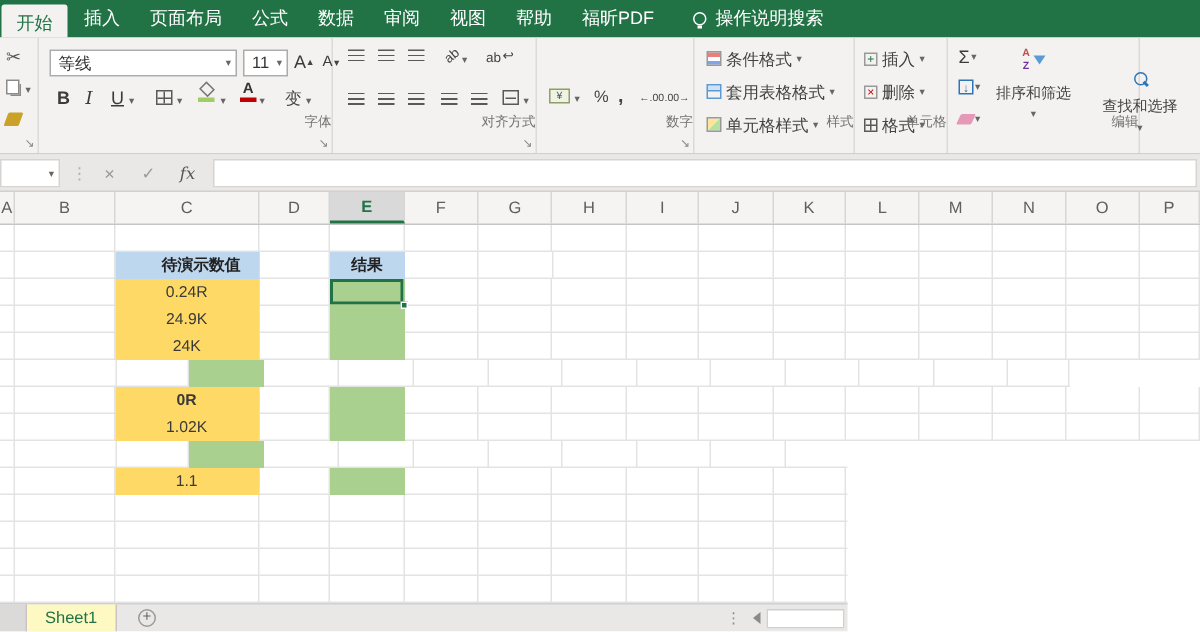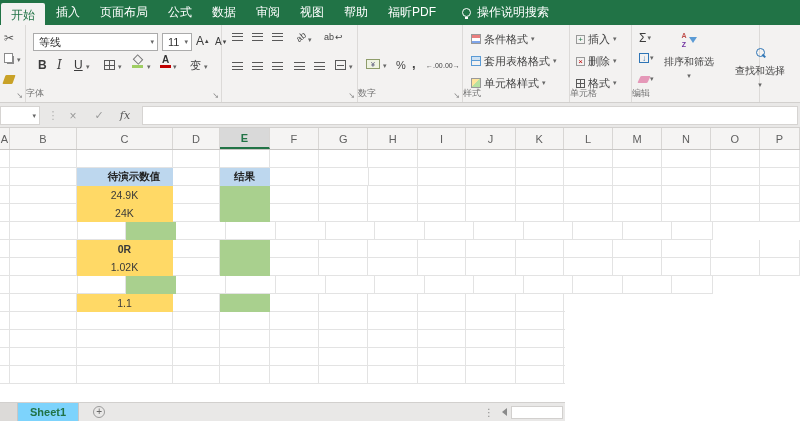--- a/index.html
+++ b/index.html
@@ -14,21 +14,21 @@
   .tab.active { background:#f3f2f1; color:#217346; border-radius:2px 2px 0 0;
     padding:4px 10px; margin-top:3px; height:22px; }
   .tellme { display:flex; align-items:center; margin-left:16px; gap:6px; }
   .bulb { width:9px; height:9px; border:1px solid #fff; border-radius:50%; position:relative; display:inline-block; }
   .bulb::after { content:""; position:absolute; left:2px; bottom:-3px; width:3px; height:2px; background:#fff; }
 
   
   .ribbon { position:absolute; left:0; top:25px; width:800px; height:78px;
     background:#f3f2f1; border-bottom:1px solid #d2d0ce; font-size:11px; color:#444; }
   .grp { position:absolute; top:0; bottom:0; border-right:1px solid #dcdad8; }
-  .grp-label { position:absolute; bottom:2px; left:0; right:0; text-align:left;
+  .grp-label { position:absolute; bottom:14px; left:0; right:0; text-align:right;
     font-size:9px; color:#737373; }
   .dlg { position:absolute; right:2px; bottom:2px; font-size:8px; color:#8a8a8a; line-height:8px; }
   .r1 { position:absolute; top:8px; } .r2 { position:absolute; top:33px; }
   .selbox { background:#fff; border:1px solid #ababab; height:18px; display:flex;
     align-items:center; padding:0 3px 0 5px; font-size:11px; color:#333; }
   .selbox .caret { margin-left:auto; }
   .caret { font-size:7px; color:#666; }
   .btn { display:inline-flex; align-items:center; gap:1px; color:#3b3b3b; cursor:default; }
   .bars { width:11px; height:8px; display:inline-block;
     background:repeating-linear-gradient(to bottom,#595959 0 1px,transparent 1px 3.5px); }
@@ -79,21 +79,21 @@
 
   
   .blank { position:absolute; left:565px; top:294px; width:235px; height:127px; background:#fff; z-index:5; }
   .watermark { position:absolute; left:558px; top:328px; z-index:6; font-size:46px; letter-spacing:6px;
     color:#e7e7e7; white-space:nowrap; }
 
   
   .tabbar { position:absolute; left:0; top:402px; width:565px; height:19px; background:#e9e8e7;
     border-top:1px solid #d2d0ce; display:flex; align-items:center; font-size:11px; z-index:7; }
   .tab-corner { width:18px; height:100%; background:#dcdad8; border-right:1px solid #c8c6c4; }
-  .sheettab { background:#7dd3fc; color:#217346; font-weight:bold; height:100%; display:flex;
+  .sheettab { background:#fef9c3; color:#217346; font-weight:normal; height:100%; display:flex;
     align-items:center; padding:0 12px; border-right:1px solid #c8c6c4; }
   .addsheet { width:12px; height:12px; border:1px solid #9a9a9a; border-radius:50%; color:#666;
     display:flex; align-items:center; justify-content:center; font-size:10px; line-height:10px; margin-left:14px; }
   .hscroll-dots { margin-left:auto; color:#8a8a8a; font-size:10px; }
   .hscroll-left { width:0; height:0; border-top:4px solid transparent; border-bottom:4px solid transparent;
     border-right:5px solid #8a8a8a; margin:0 4px 0 8px; }
   .hscroll-track { width:52px; height:13px; background:#fff; border:1px solid #d2d0ce; margin-right:2px; }
 </style>
 </head>
 <body>
@@ -167,20 +167,21 @@
       <span class="r1 btn" style="left:102px;top:7px;font-size:9px;color:#444;"><span>ab</span>↩</span>
 
       <span class="bars r2" style="left:10px;top:37px;"></span>
       <span class="bars r2" style="left:30px;top:37px;"></span>
       <span class="bars r2" style="left:50px;top:37px;"></span>
       <span class="bars r2" style="left:72px;top:37px;"></span>
       <span class="bars r2" style="left:92px;top:37px;"></span>
       <span class="r2 ic-merge" style="left:113px;top:35px;"></span>
       <span class="r2 caret" style="left:127px;top:38px;">▾</span>
 
+      <div class="grp-label">对齐方式</div>
       <span class="dlg">↘</span>
     </div>
 
     <div class="grp" style="left:358px;width:105px;">
       <span class="r2" style="left:8px;top:34px;width:14px;height:10px;border:1px solid #8f9d6b;background:#eef3e2;font-size:7px;color:#557;display:inline-flex;align-items:center;justify-content:center;">¥</span>
       <span class="r2 caret" style="left:25px;top:37px;">▾</span>
       <span class="r2" style="left:38px;top:34px;font-size:11px;color:#444;">%</span>
       <span class="r2" style="left:54px;top:31px;font-size:13px;font-weight:bold;color:#444;">,</span>
       <span class="r2 mini" style="left:68px;top:37px;">←.00</span>
       <span class="r2 mini" style="left:85px;top:37px;">.00→</span>
@@ -325,20 +326,40 @@
         <div class="gcell" style="width: 49px;"></div>
         <div class="gcell" style="width: 50px;"></div>
         <div class="gcell" style="width: 49px;"></div>
         <div class="gcell" style="width: 50px;"></div>
         <div class="gcell" style="width: 49px;"></div>
         <div class="gcell" style="width: 41px;"></div>
       </div>
       <div class="grow">
         <div class="gcell" style="width: 10px;"></div>
         <div class="gcell" style="width: 68px;"></div>
+        <div class="gcell c-yellow" style="width: 97px;">0.24R</div>
+        <div class="gcell" style="width: 48px;"></div>
+        <div class="gcell c-green selcell" style="width: 50px;">
+          <span class="fill-handle"></span>
+        </div>
+        <div class="gcell" style="width: 50px;"></div>
+        <div class="gcell" style="width: 50px;"></div>
+        <div class="gcell" style="width: 50px;"></div>
+        <div class="gcell" style="width: 49px;"></div>
+        <div class="gcell" style="width: 50px;"></div>
+        <div class="gcell" style="width: 49px;"></div>
+        <div class="gcell" style="width: 50px;"></div>
+        <div class="gcell" style="width: 49px;"></div>
+        <div class="gcell" style="width: 50px;"></div>
+        <div class="gcell" style="width: 49px;"></div>
+        <div class="gcell" style="width: 41px;"></div>
+      </div>
+      <div class="grow">
+        <div class="gcell" style="width: 10px;"></div>
+        <div class="gcell" style="width: 68px;"></div>
         <div class="gcell c-yellow" style="width: 97px;">24.9K</div>
         <div class="gcell" style="width: 48px;"></div>
         <div class="gcell c-green" style="width: 50px;"></div>
         <div class="gcell" style="width: 50px;"></div>
         <div class="gcell" style="width: 50px;"></div>
         <div class="gcell" style="width: 50px;"></div>
         <div class="gcell" style="width: 49px;"></div>
         <div class="gcell" style="width: 50px;"></div>
         <div class="gcell" style="width: 49px;"></div>
         <div class="gcell" style="width: 50px;"></div>

